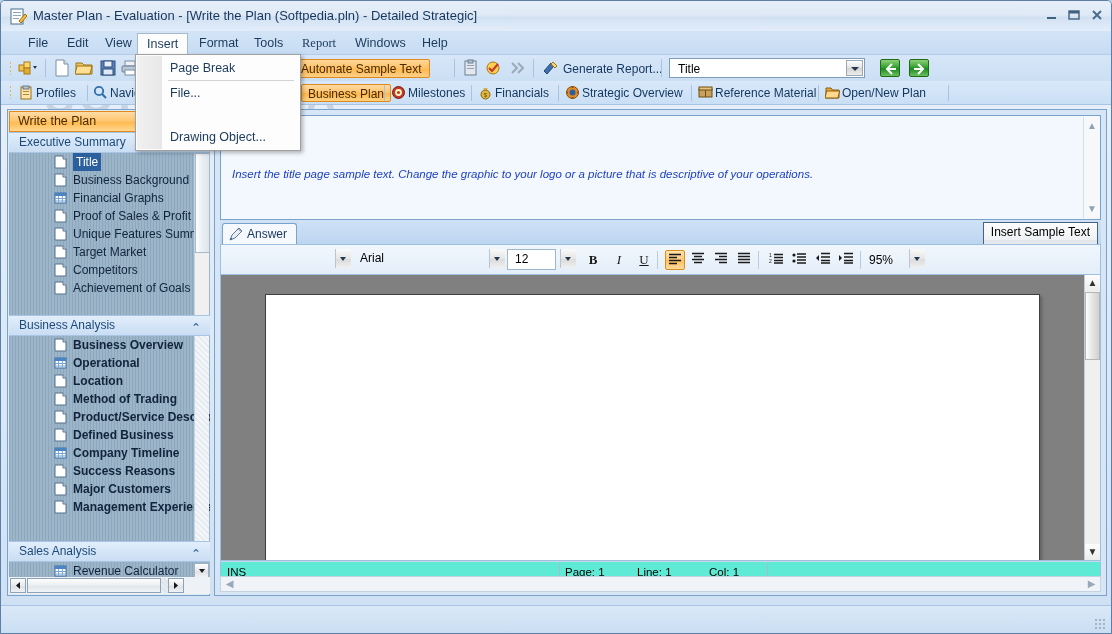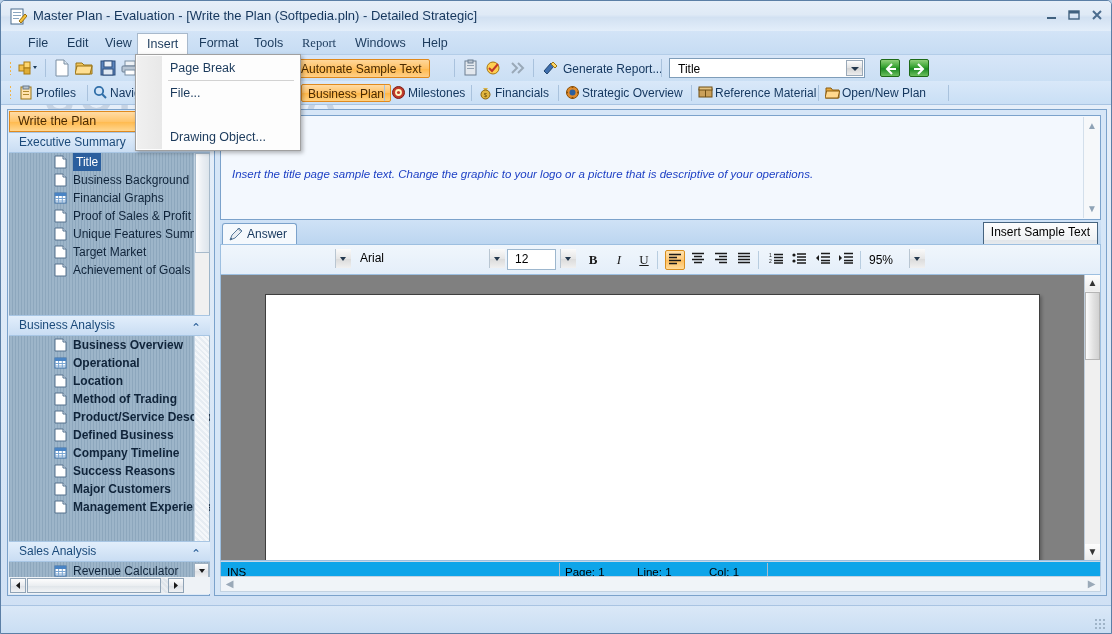--- a/index.html
+++ b/index.html
@@ -304,21 +304,21 @@
     background:linear-gradient(180deg,#fdfdfd 0%,#ececec 100%);
     text-align:center;line-height:15px;font-size:10px;color:#333;
   }
   .ed-thumb{
     position:absolute;left:0;top:17px;width:15px;height:68px;
     background:linear-gradient(90deg,#fdfdfd 0%,#e0e0e0 60%,#d2d2d2 100%);
     border:1px solid #b5b5b5;box-sizing:border-box;
   }
   .statusbar{
     position:absolute;left:5px;top:451px;width:881px;height:20px;
-    background:#0ea5e9;border:1px solid #9dbfe0;border-top:1px solid #c9d8e6;
+    background:#5eead4;border:1px solid #9dbfe0;border-top:1px solid #c9d8e6;
     box-sizing:border-box;
   }
   .sb-cell{
     position:absolute;top:2px;height:16px;line-height:16px;font-size:11.5px;color:#000;
   }
   .sb-div{position:absolute;top:1px;width:1px;height:17px;background:#a9bccd;}
   .ed-hscroll{
     position:absolute;left:5px;top:466px;width:881px;height:16px;
     background:#f0f4f8;border:1px solid #c3d3e2;box-sizing:border-box;
   }
@@ -609,20 +609,24 @@
               <path d="M1 1 h8 l3 3 v9 h-11 z" fill="#fff" stroke="#54708c"></path>
               <path d="M9 1 v3 h3" fill="#d8e4f0" stroke="#54708c"></path>
             </svg></span><span class="lbl">Unique Features Summary</span></div>
       <div class="titem"><span class="dicon"><svg width="13" height="14" viewBox="0 0 13 14">
               <path d="M1 1 h8 l3 3 v9 h-11 z" fill="#fff" stroke="#54708c"></path>
               <path d="M9 1 v3 h3" fill="#d8e4f0" stroke="#54708c"></path>
             </svg></span><span class="lbl">Target Market</span></div>
       <div class="titem"><span class="dicon"><svg width="13" height="14" viewBox="0 0 13 14">
               <path d="M1 1 h8 l3 3 v9 h-11 z" fill="#fff" stroke="#54708c"></path>
               <path d="M9 1 v3 h3" fill="#d8e4f0" stroke="#54708c"></path>
+            </svg></span><span class="lbl">Competitors</span></div>
+      <div class="titem"><span class="dicon"><svg width="13" height="14" viewBox="0 0 13 14">
+              <path d="M1 1 h8 l3 3 v9 h-11 z" fill="#fff" stroke="#54708c"></path>
+              <path d="M9 1 v3 h3" fill="#d8e4f0" stroke="#54708c"></path>
             </svg></span><span class="lbl">Achievement of Goals</span></div>
       <div class="lp-scroll" style="top:0;height:162px;">
         <div class="lp-thumb" style="top:0;height:100px;"></div>
       </div>
     </div>
 
     <div class="grpheader" style="top:205px;">
       <span>Business Analysis</span>
       <span class="chev">⌃</span>
     </div>

